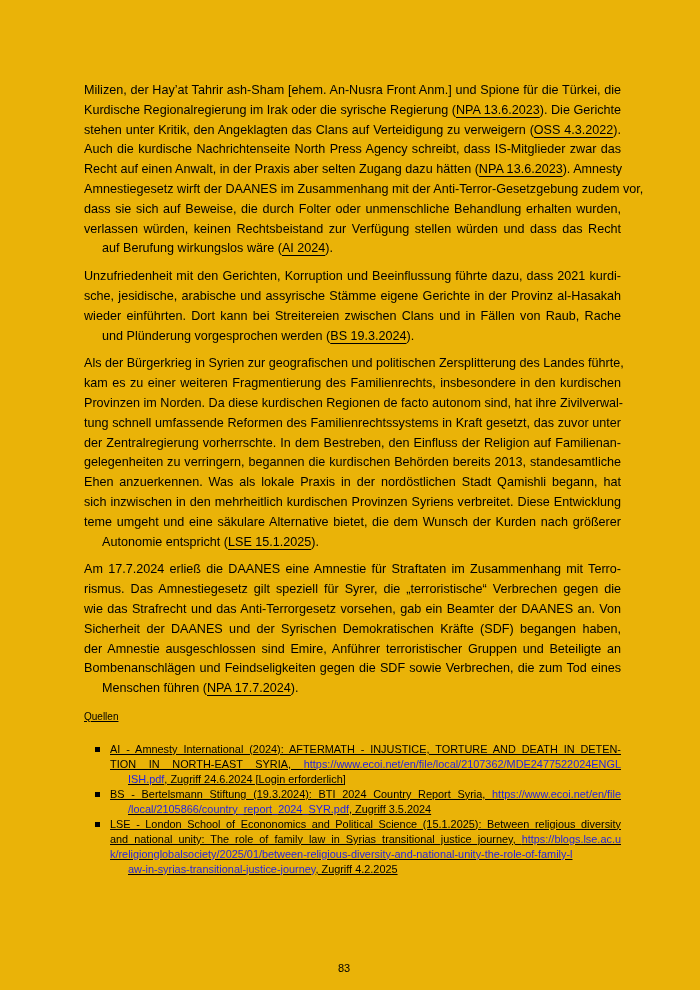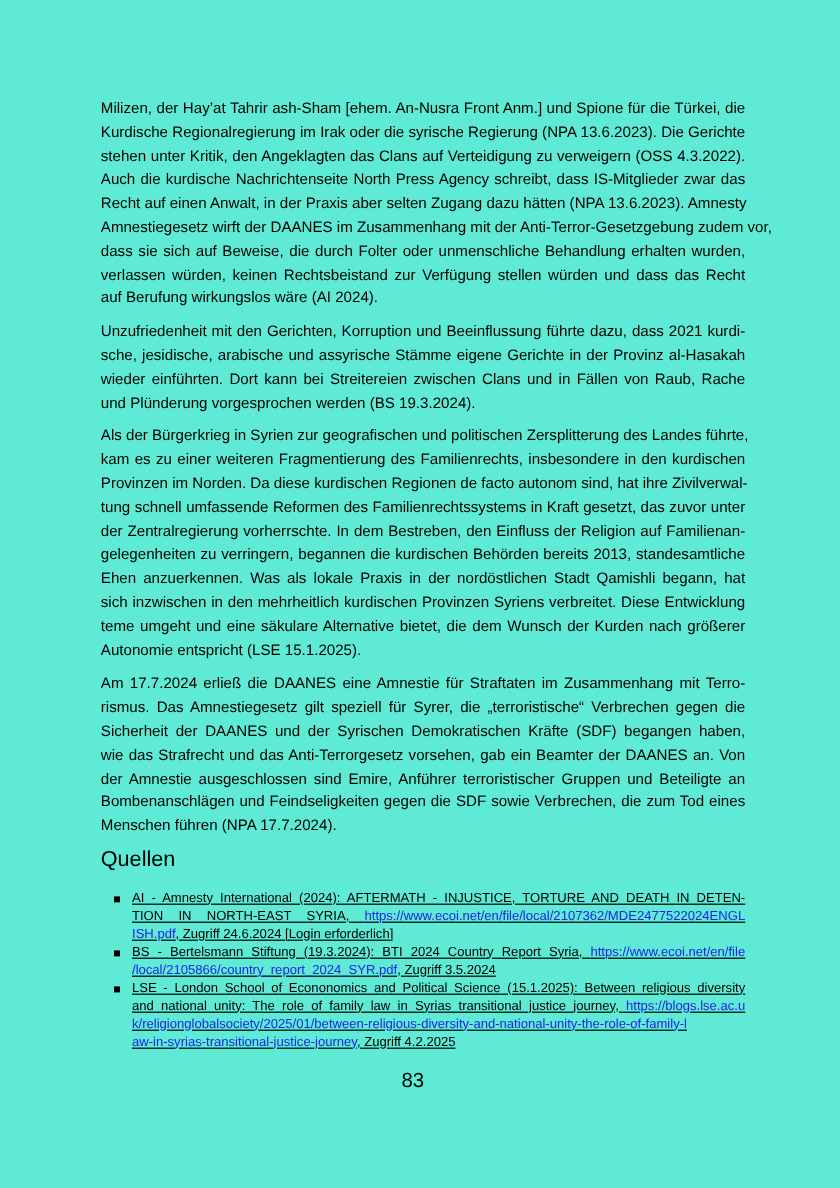--- a/index.html
+++ b/index.html
@@ -2,43 +2,44 @@
 <html style="--link: #1f1fe6;"><head>
 <meta charset="utf-8">
 <style>
   html,body { margin:0; padding:0; background:#ffffff; }
   body {
     width:700px; height:990px; position:relative; overflow:hidden;
     font-family:"Liberation Sans","DejaVu Sans",sans-serif;
     color:#000000;
     -webkit-font-smoothing:antialiased;
   }
-  .page { position:relative; width:700px; height:990px; background:#5eead4; }
+  .page { position:relative; width:700px; height:990px; background:#eab308; }
   .content { position:absolute; left:84px; top:81px; width:537px; }
   .para { margin:0 0 8px 0; }
   .line {
     font-size:12.6px; line-height:19.8px; height:19.8px;
     text-align:justify; text-align-last:justify; white-space:nowrap;
   }
-  .line.last { text-align-last:left; }
+  .line.last { text-align-last:left;margin-left:18px; }
   .cite {
+    text-decoration:underline;
     text-underline-offset:2.5px;
     text-decoration-thickness:0.8px;
   }
-  .quellen-heading { font-size:18px; line-height:19.8px; margin:0 0 15px 0; }
+  .quellen-heading { font-size:10px; line-height:19.8px; margin:0 0 15px 0;text-decoration:underline; }
   .sources-list { width:537px; }
   .source-item { position:relative; padding-left:26px;text-decoration:underline; }
   .source-item .bullet {
     position:absolute; left:11px; top:5px; width:5px; height:5px; background:#000;
   }
   .source-item .line { font-size:10.9px; line-height:15px; height:15px; }
   .url { color:var(--link,#1f1fe6); }
   .page-number {
-    position:absolute; top:891px; left:0; width:688px;
-    text-align:center; font-size:17px;
+    position:absolute; top:962px; left:0; width:688px;
+    text-align:center; font-size:11px;
   }
 </style>
 </head>
 <body>
 
 <div class="page">
   <div class="content">
     <div>
         <div class="para">
           <div class="line"><span>Milizen, der Hay’at Tahrir ash-Sham [ehem. An-Nusra Front Anm.] und Spione für die Türkei, die</span></div>
@@ -65,22 +66,22 @@
           <div class="line"><span>der Zentralregierung vorherrschte. In dem Bestreben, den Einfluss der Religion auf Familienan-</span></div>
           <div class="line"><span>gelegenheiten zu verringern, begannen die kurdischen Behörden bereits 2013, standesamtliche</span></div>
           <div class="line"><span>Ehen anzuerkennen. Was als lokale Praxis in der nordöstlichen Stadt Qamishli begann, hat</span></div>
           <div class="line"><span>sich inzwischen in den mehrheitlich kurdischen Provinzen Syriens verbreitet. Diese Entwicklung</span></div>
           <div class="line"><span>teme umgeht und eine säkulare Alternative bietet, die dem Wunsch der Kurden nach größerer</span></div>
           <div class="line last"><span>Autonomie entspricht (</span><span class="cite">LSE 15.1.2025</span><span>).</span></div>
         </div>
         <div class="para">
           <div class="line"><span>Am 17.7.2024 erließ die DAANES eine Amnestie für Straftaten im Zusammenhang mit Terro-</span></div>
           <div class="line"><span>rismus. Das Amnestiegesetz gilt speziell für Syrer, die „terroristische“ Verbrechen gegen die</span></div>
+          <div class="line"><span>wie das Strafrecht und das Anti-Terrorgesetz vorsehen, gab ein Beamter der DAANES an. Von</span></div>
           <div class="line"><span>Sicherheit der DAANES und der Syrischen Demokratischen Kräfte (SDF) begangen haben,</span></div>
-          <div class="line"><span>wie das Strafrecht und das Anti-Terrorgesetz vorsehen, gab ein Beamter der DAANES an. Von</span></div>
           <div class="line"><span>der Amnestie ausgeschlossen sind Emire, Anführer terroristischer Gruppen und Beteiligte an</span></div>
           <div class="line"><span>Bombenanschlägen und Feindseligkeiten gegen die SDF sowie Verbrechen, die zum Tod eines</span></div>
           <div class="line last"><span>Menschen führen (</span><span class="cite">NPA 17.7.2024</span><span>).</span></div>
         </div>
       </div>
     <div class="quellen-heading">Quellen</div>
     <div class="sources-list">
         <div class="source-item">
           <span class="bullet"></span>
           <div class="line"><span>AI - Amnesty International (2024): AFTERMATH - INJUSTICE, TORTURE AND DEATH IN DETEN-</span></div>

